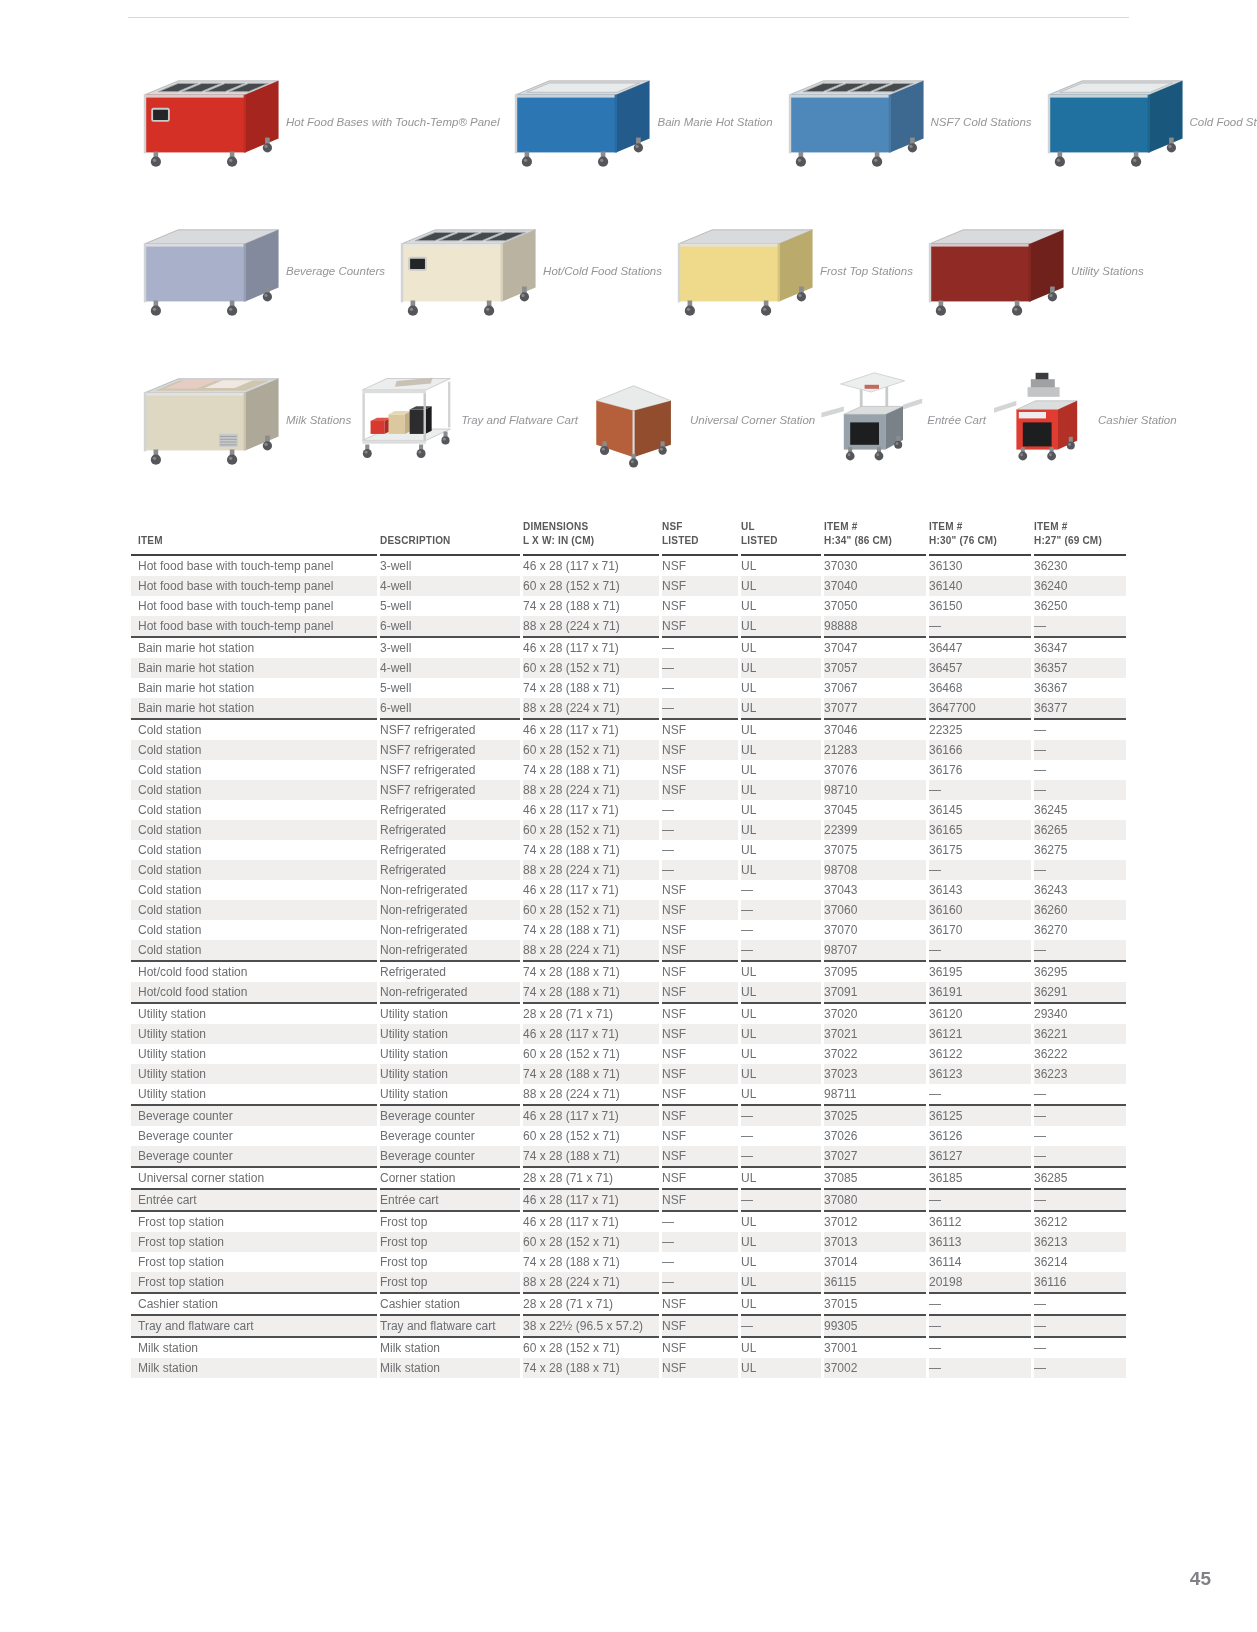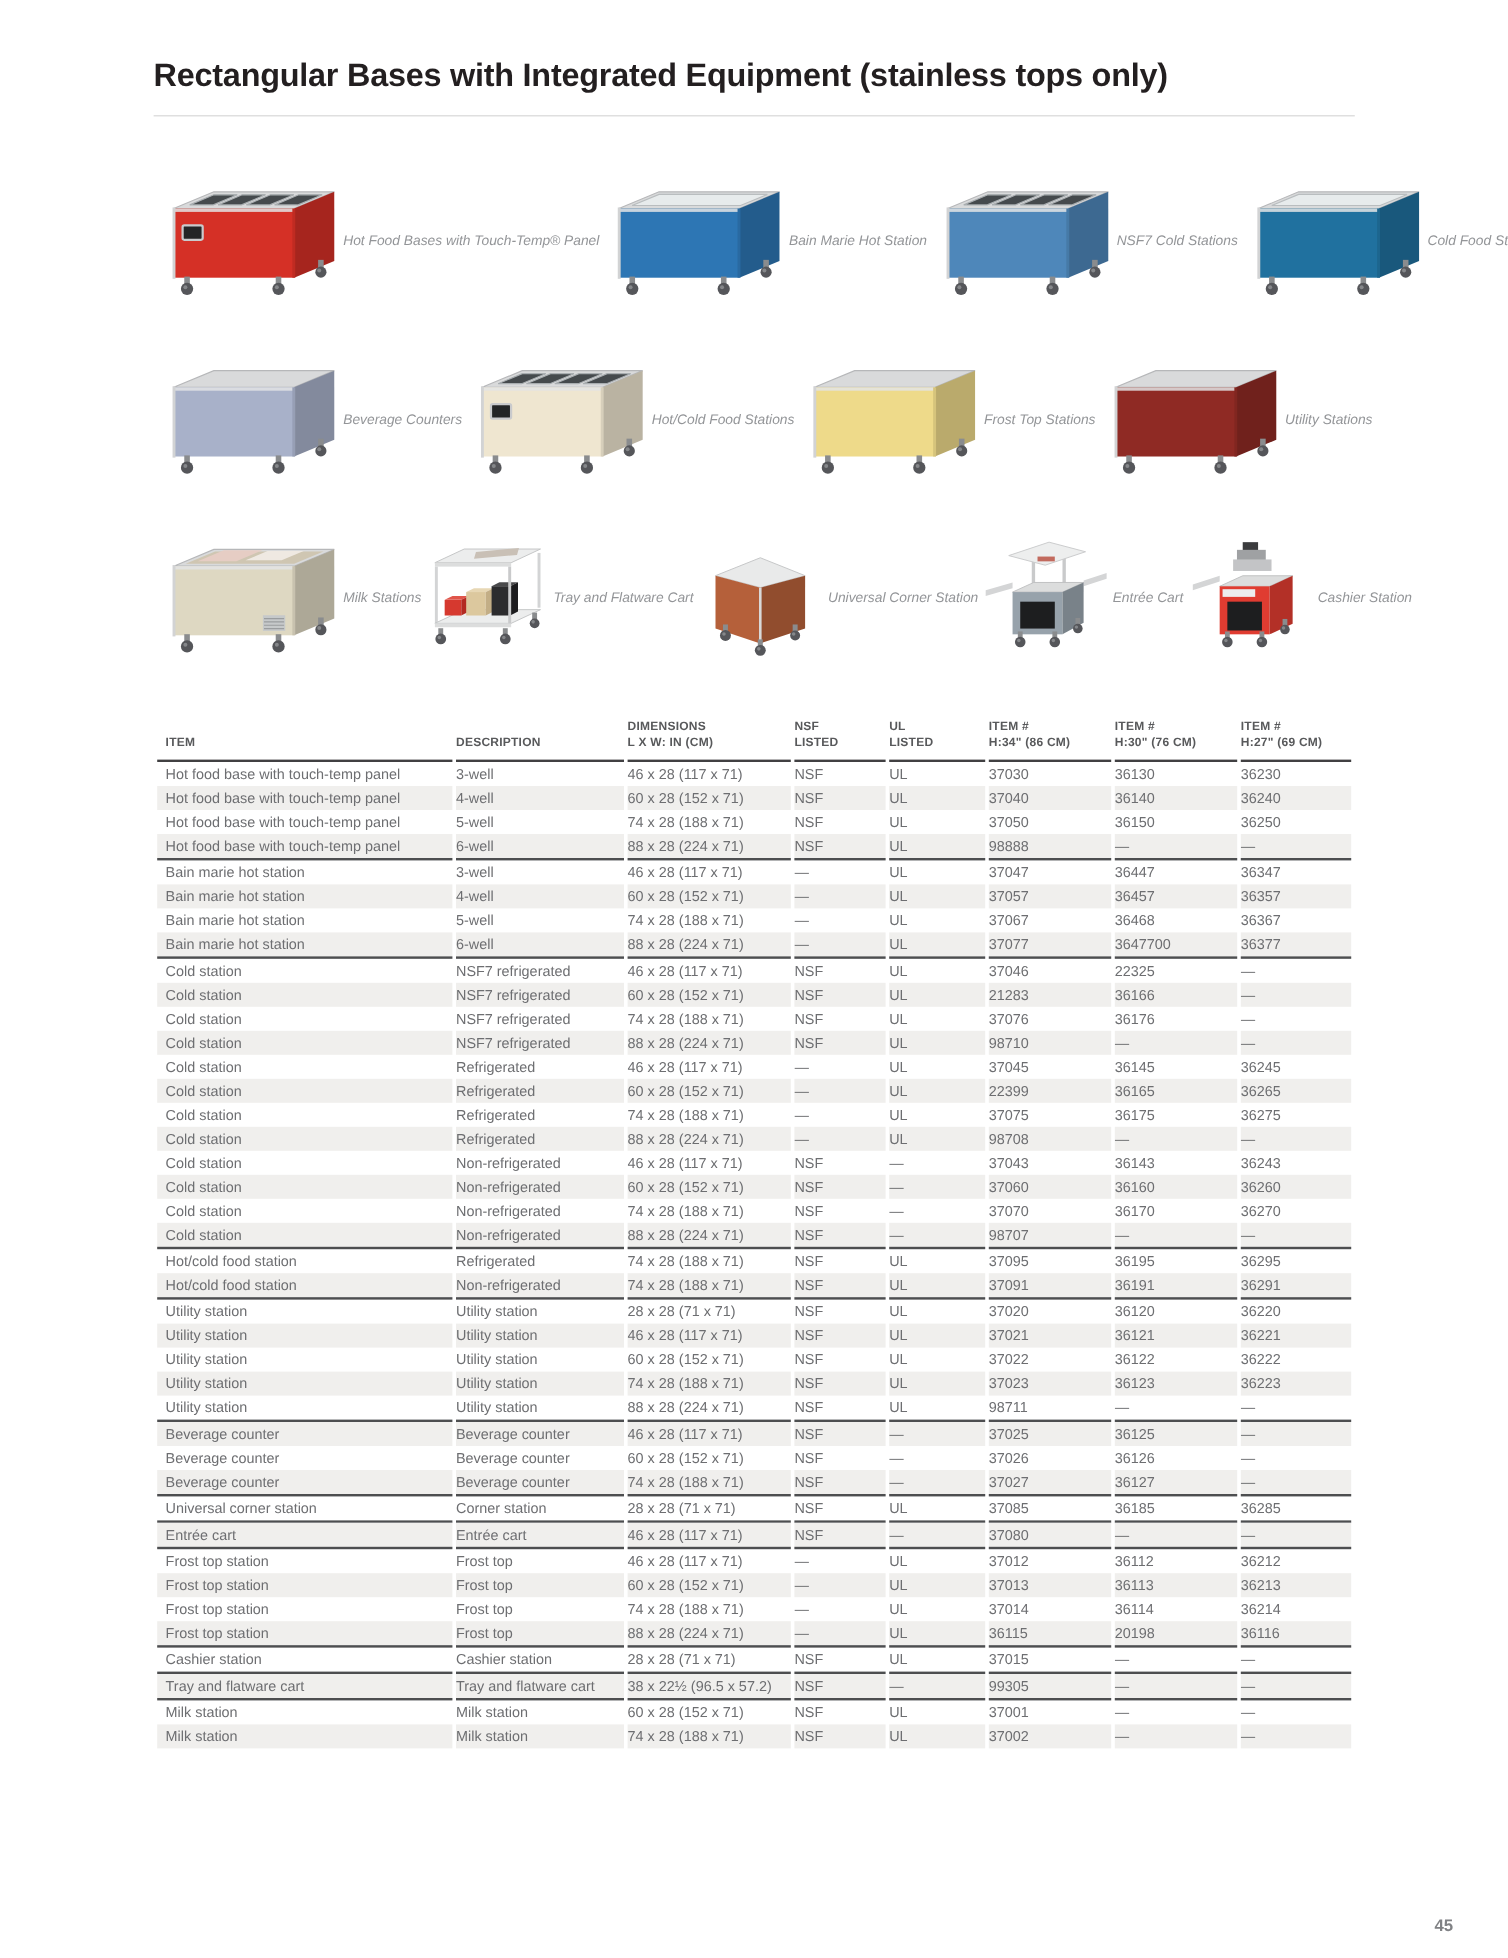--- a/index.html
+++ b/index.html
@@ -22,29 +22,28 @@
   .spec-table th{vertical-align:bottom;text-align:left;padding:0 0 6px 0;
         border-bottom:2.5px solid #414042;font-size:10px;font-weight:700;
         color:#58595b;line-height:14px;letter-spacing:0.2px;}
   .spec-table th .h1,.spec-table th .h2{display:block;white-space:nowrap;}
   .spec-table th .h2:empty{display:none;}
   .spec-table td{font-size:12px;color:#6d6e71;padding:3px 0 3px 0;
         line-height:14px;white-space:nowrap;overflow:hidden;}
   .spec-table td:first-child,.spec-table th:first-child{padding-left:7px;}
   .spec-table tbody tr:nth-child(even) td{background:#f0efed;}
   .spec-table tbody tr.group-end td{border-bottom:2px solid #4d4e50;}
-  .page-number{position:absolute;right:46px;bottom:20px;font-size:14px;
+  .page-number{position:absolute;right:46px;bottom:42px;font-size:19px;
         font-weight:700;color:#808285;}
 </style>
 </head>
 <body>
 
 <div class="page">
   <div class="content">
-    <h1 class="page-title">Rectangular Bases with Integrated Equipment (stainless tops only)</h1>
     <hr class="title-rule">
 
     <div class="gallery">
         <div class="gallery-row">
           <figure class="gallery-cell">
             <div class="product-image">
               <svg viewBox="0 0 170 115" width="158" height="107" aria-hidden="true">
     <polygon points="18,32 54,17 162,17 126,32" fill="#d9dadb" stroke="#b6b7b9" stroke-width="1"></polygon>
     <rect x="18" y="32" width="108" height="62" fill="#d53026"></rect>
     <polygon points="126,32 162,17 162,79 126,94" fill="rgb(166,37,30)"></polygon>
@@ -642,21 +641,21 @@
             <td>36291</td>
           </tr>
           <tr>
             <td>Utility station</td>
             <td>Utility station</td>
             <td>28 x 28 (71 x 71)</td>
             <td>NSF</td>
             <td>UL</td>
             <td>37020</td>
             <td>36120</td>
-            <td>36220</td>
+            <td>29340</td>
           </tr>
           <tr>
             <td>Utility station</td>
             <td>Utility station</td>
             <td>46 x 28 (117 x 71)</td>
             <td>NSF</td>
             <td>UL</td>
             <td>37021</td>
             <td>36121</td>
             <td>36221</td>

